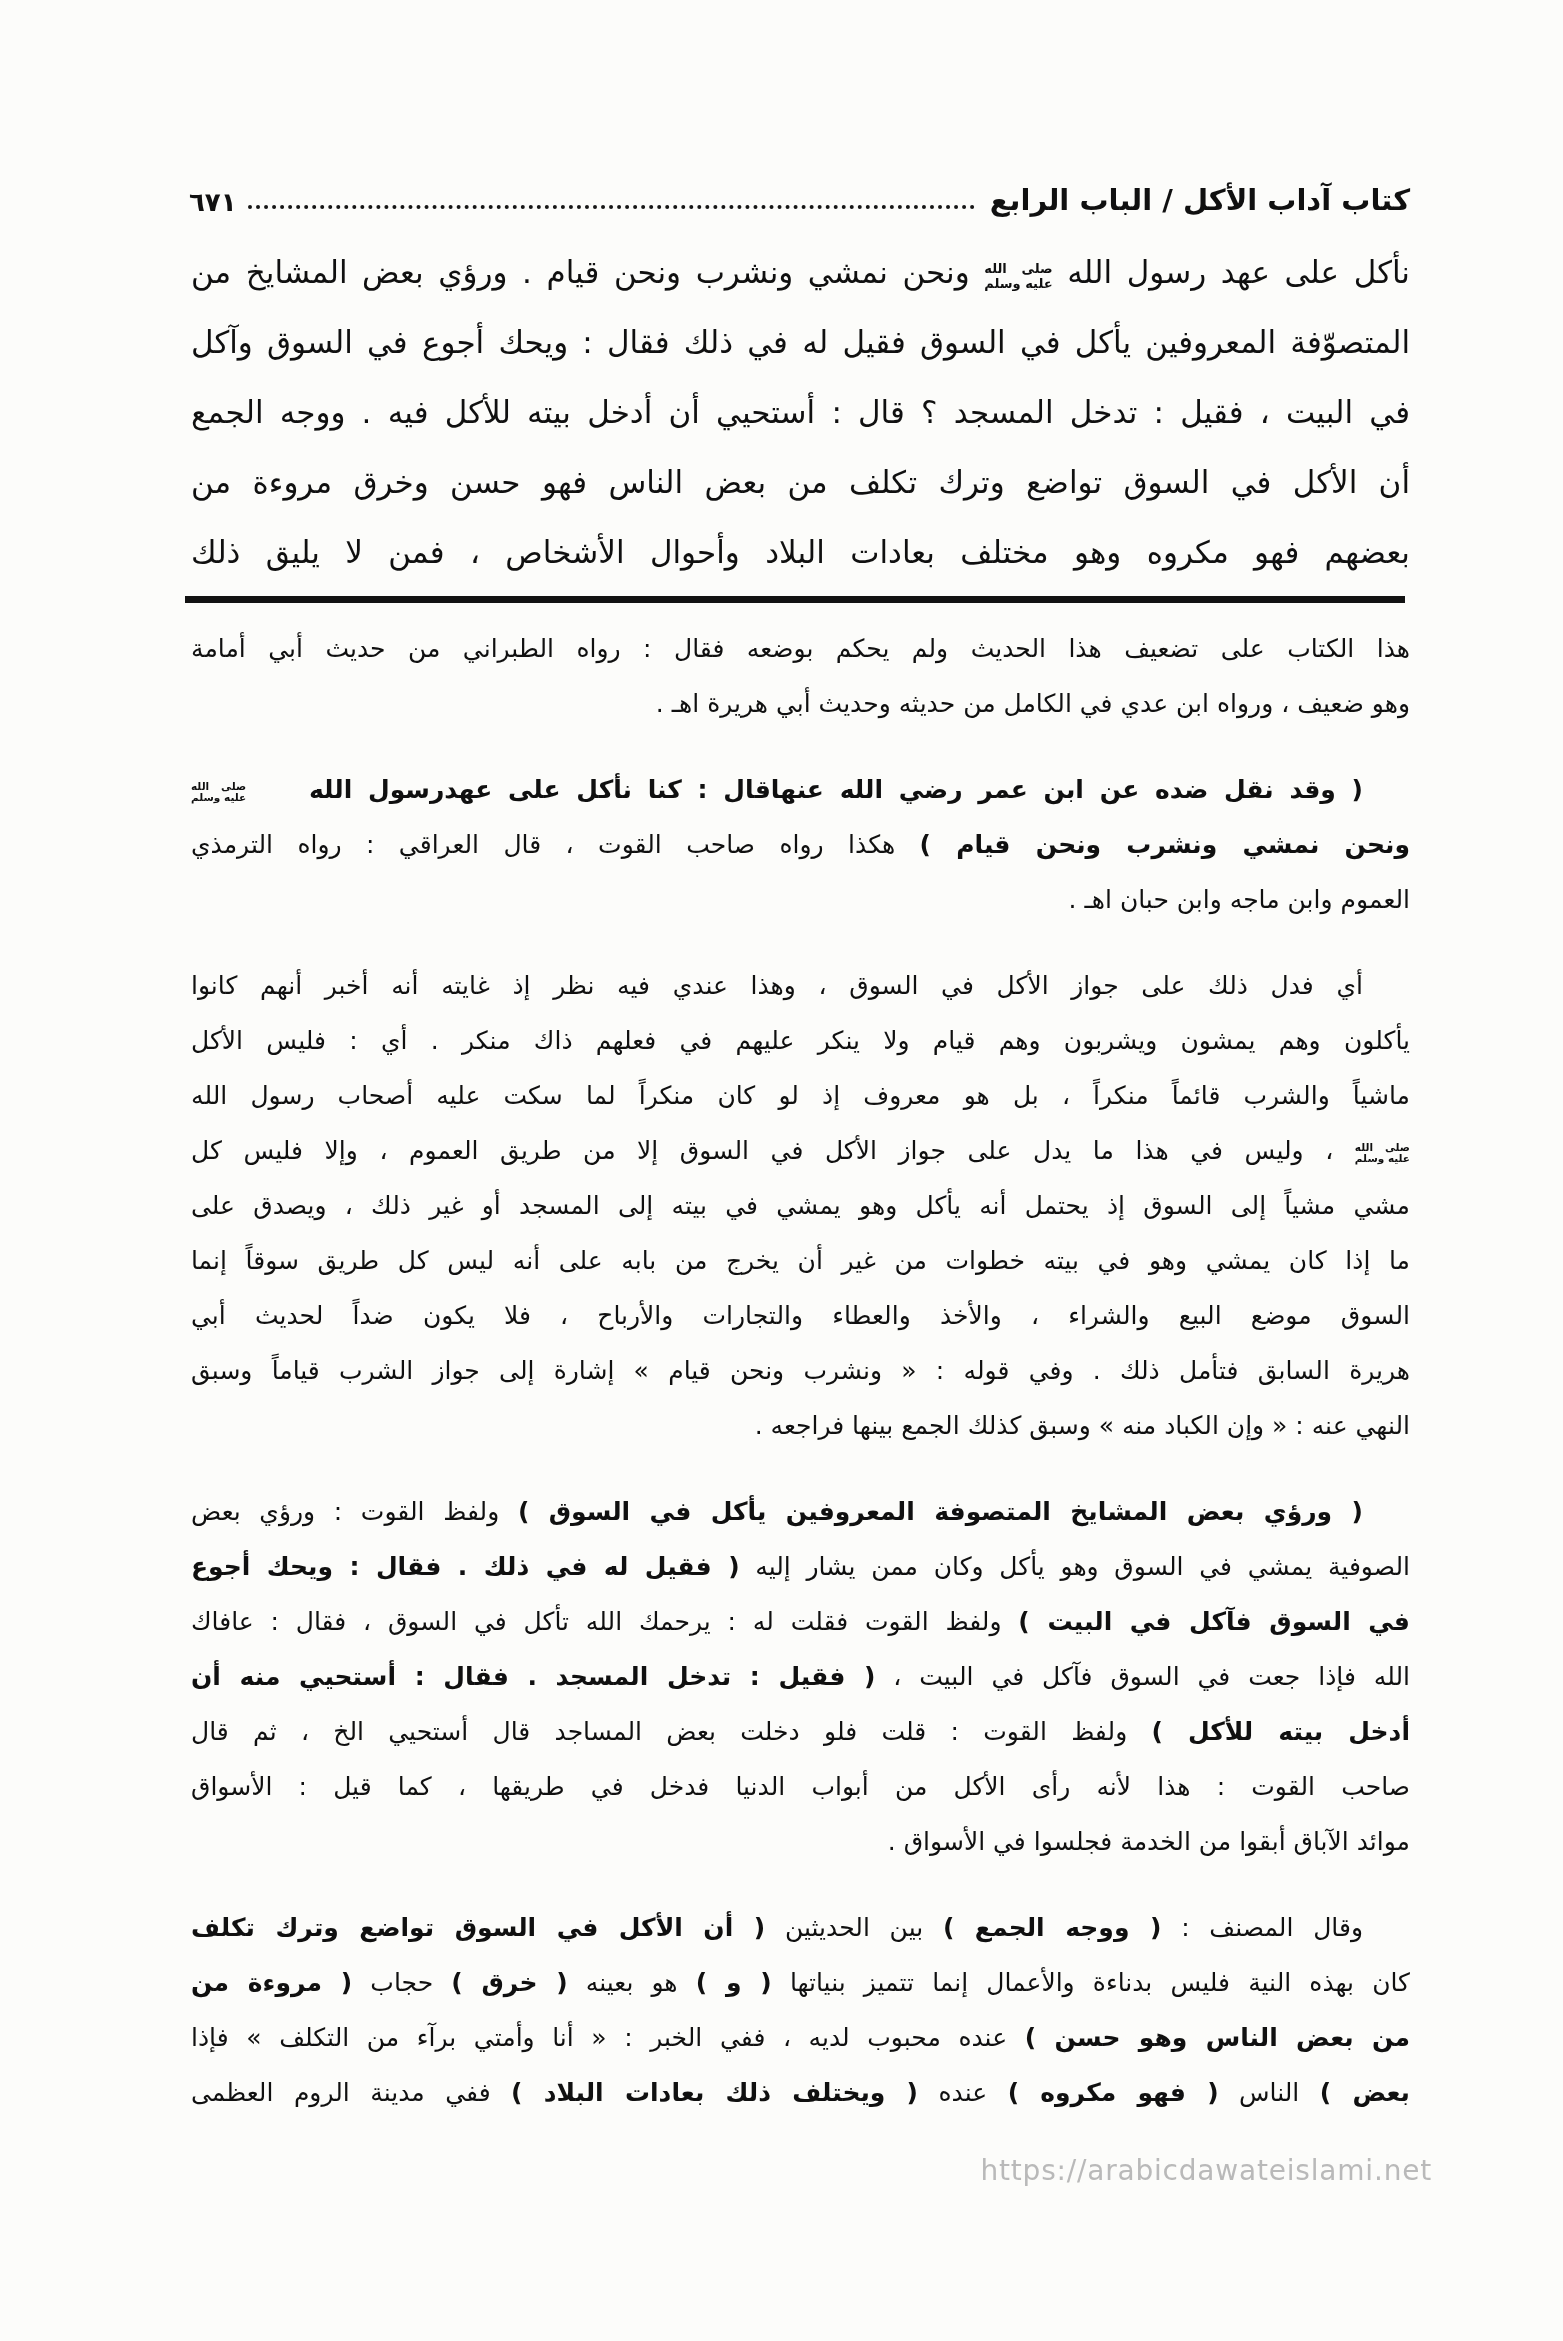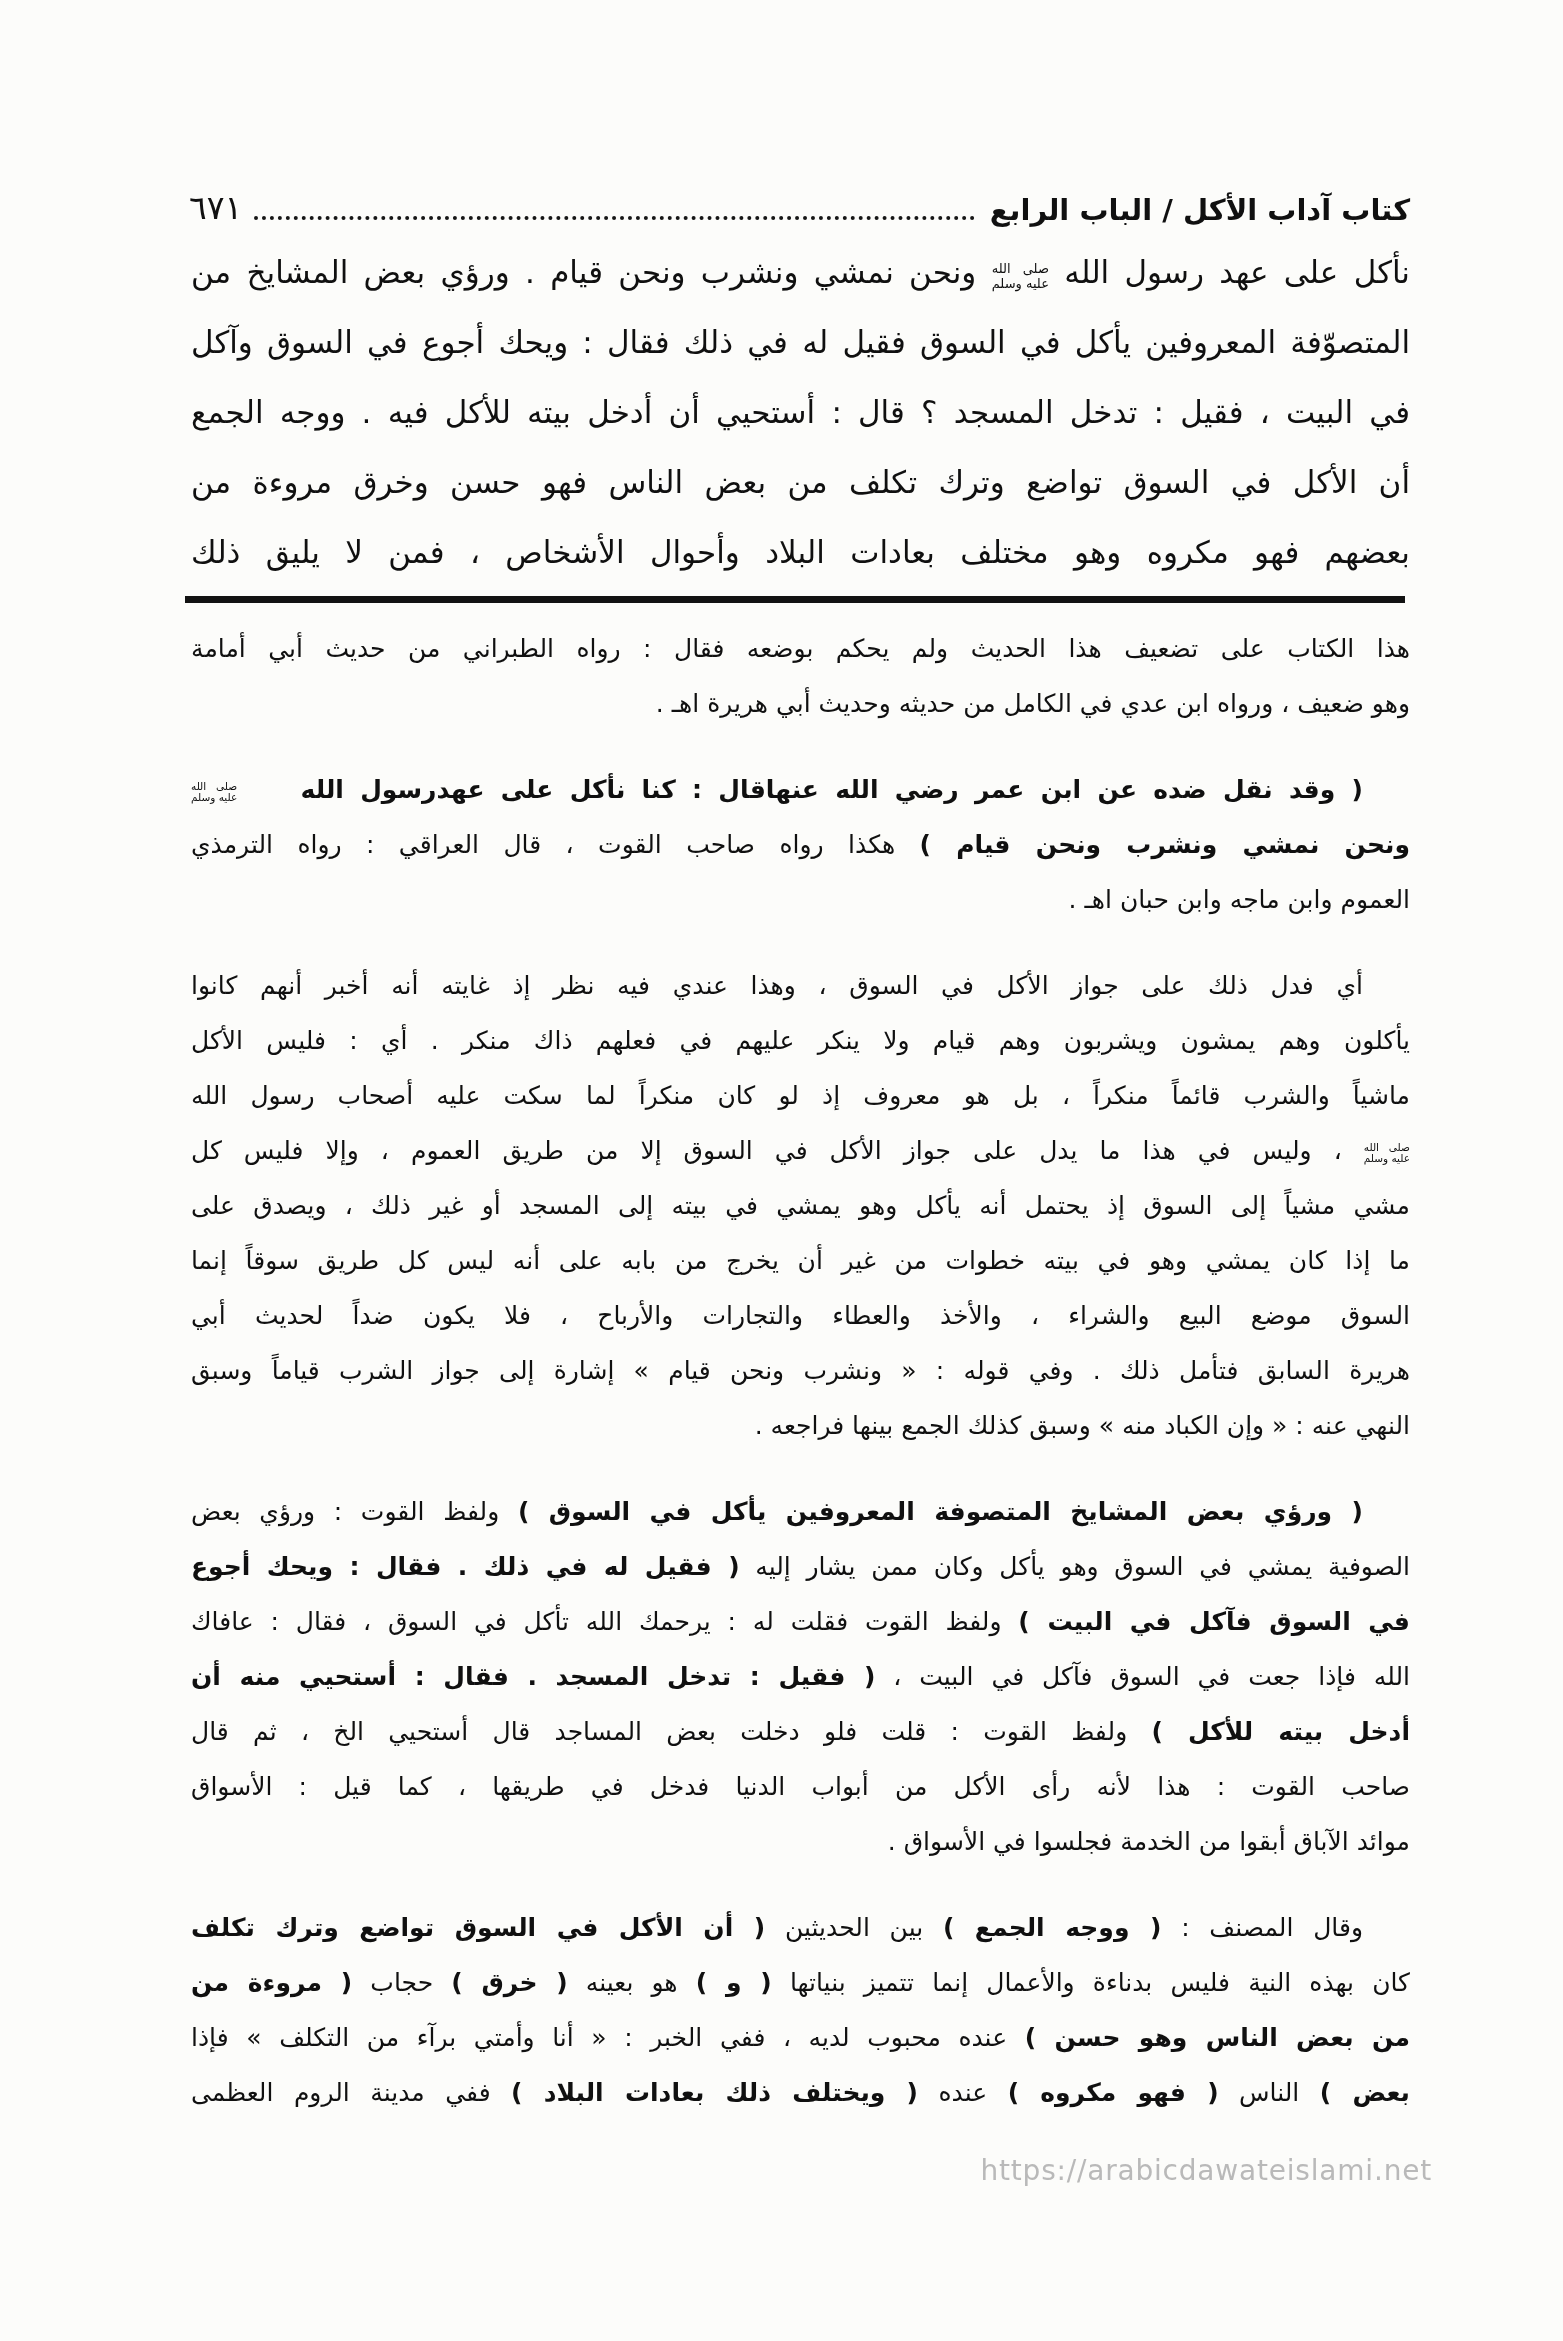--- a/index.html
+++ b/index.html
@@ -4,39 +4,39 @@
 <style>
   html,body{margin:0;padding:0;}
   .page{
     width:1564px;height:2342px;position:relative;overflow:hidden;
     background:#fcfcfa;color:#101010;
     font-family:"DejaVu Sans",sans-serif;direction:rtl;
   }
   .header{position:absolute;top:135px;right:154px;left:189px;display:flex;align-items:flex-end;}
   .title{font-size:29px;font-weight:bold;white-space:nowrap;line-height:1.5;}
   .leader{flex:1;border-bottom:4.9px dotted #161616;margin:0 14.6px 13px 11.4px;min-width:49px;height:0;}
-  .pagenum{font-size:33px;font-weight:normal;line-height:1.5;margin-top:48px;}
+  .pagenum{font-size:26px;font-weight:bold;line-height:1.5;margin-top:48px;}
   .main-text{position:absolute;top:237px;right:154px;left:191px;}
   .m-line{
     font-size:31px;line-height:70px;height:70px;overflow:hidden;
     text-align:justify;text-align-last:justify;
   }
   .separator{position:absolute;top:596px;left:185px;right:159px;height:6.5px;background:#121212;}
   .footnote{position:absolute;top:621px;right:154px;left:191px;}
   .f-par{margin:0 0 31px 0;}
   .f-par.indent .f-line:first-child{text-indent:47px;}
   .f-line{
     font-size:25px;line-height:55px;height:55px;overflow:hidden;
     text-align:justify;text-align-last:justify;
   }
   .f-line.short{text-align-last:right;}
   .b{font-weight:bold;}
   .hon{
     display:inline-block;vertical-align:-0.5em;font-size:0.42em;
-    line-height:1.12;text-align:center;font-weight:normal;
+    line-height:1.12;text-align:center;font-weight:bold;
     transform:translateY(-0.15em);
   }
   .watermark{
     position:absolute;top:2154px;right:132px;
     font-size:28px;color:#b9b9b9;direction:ltr;letter-spacing:0.8px;
     font-family:"DejaVu Sans",sans-serif;
   }
 </style>
 </head>
 <body>

